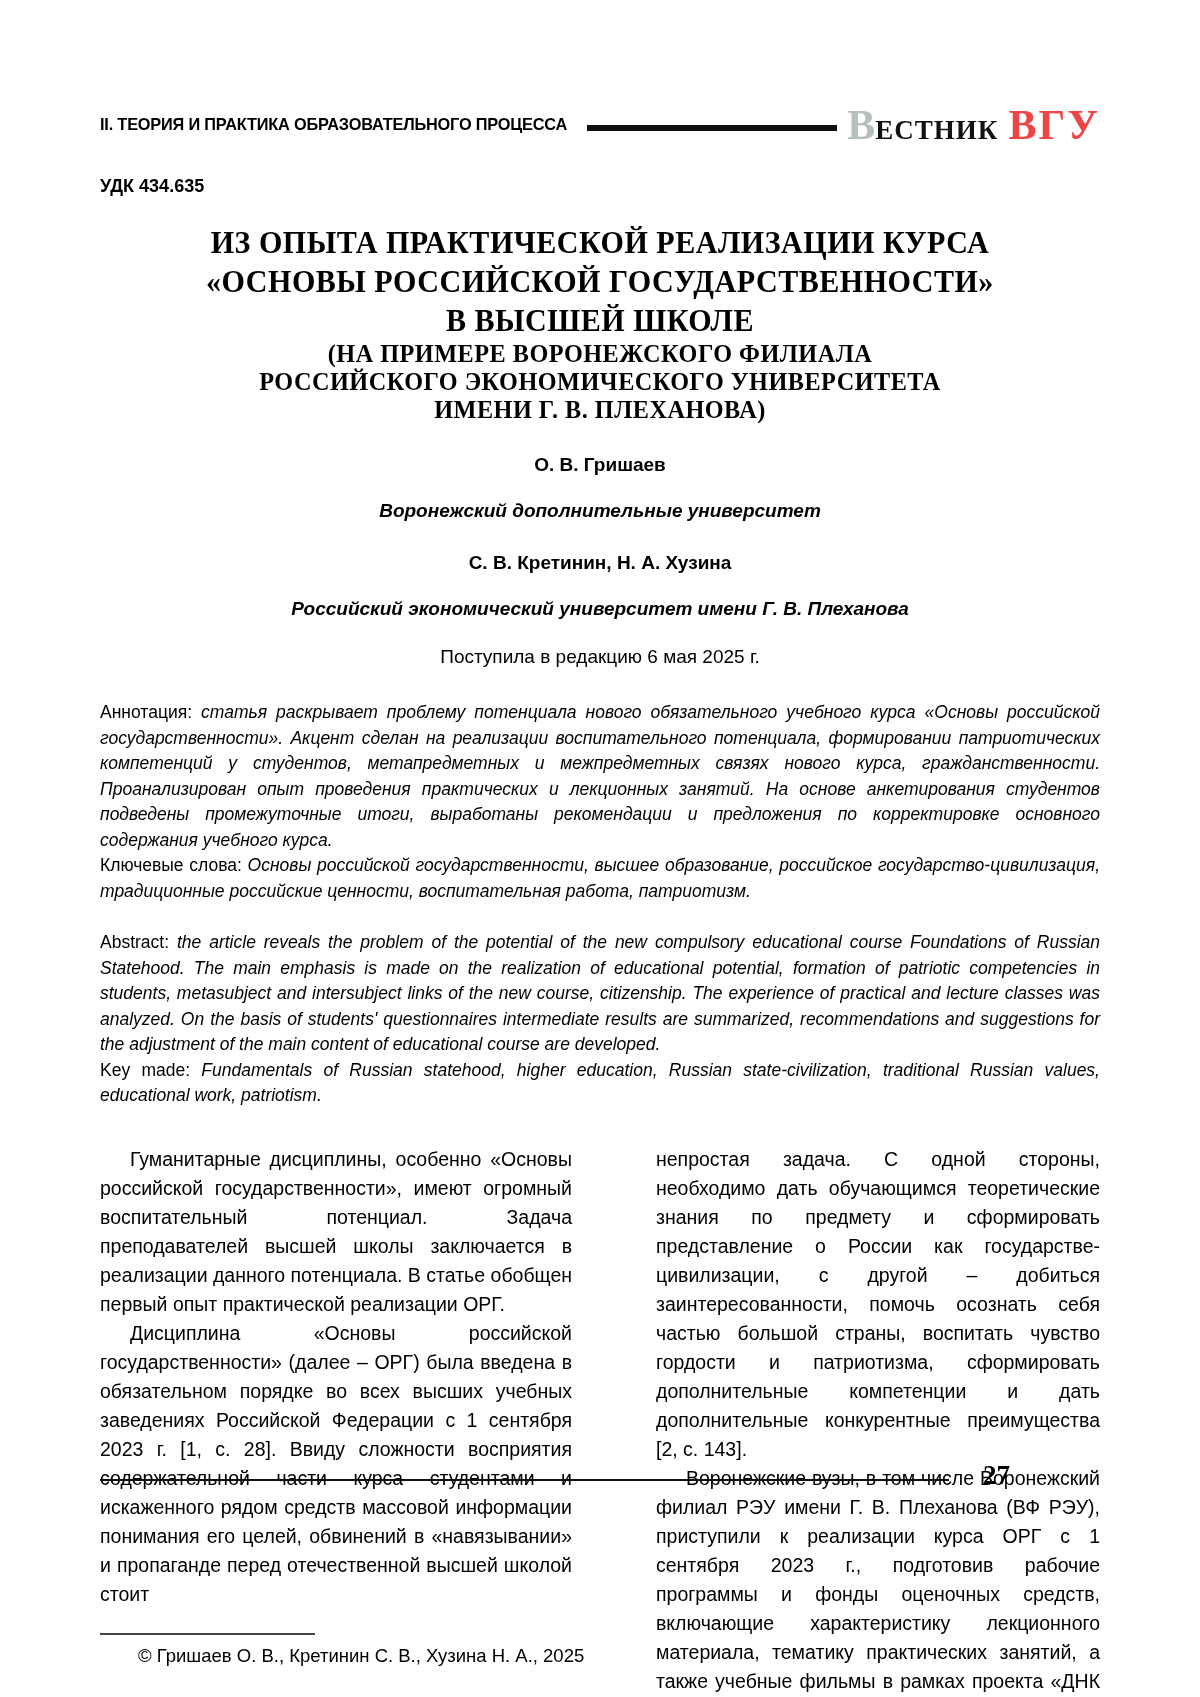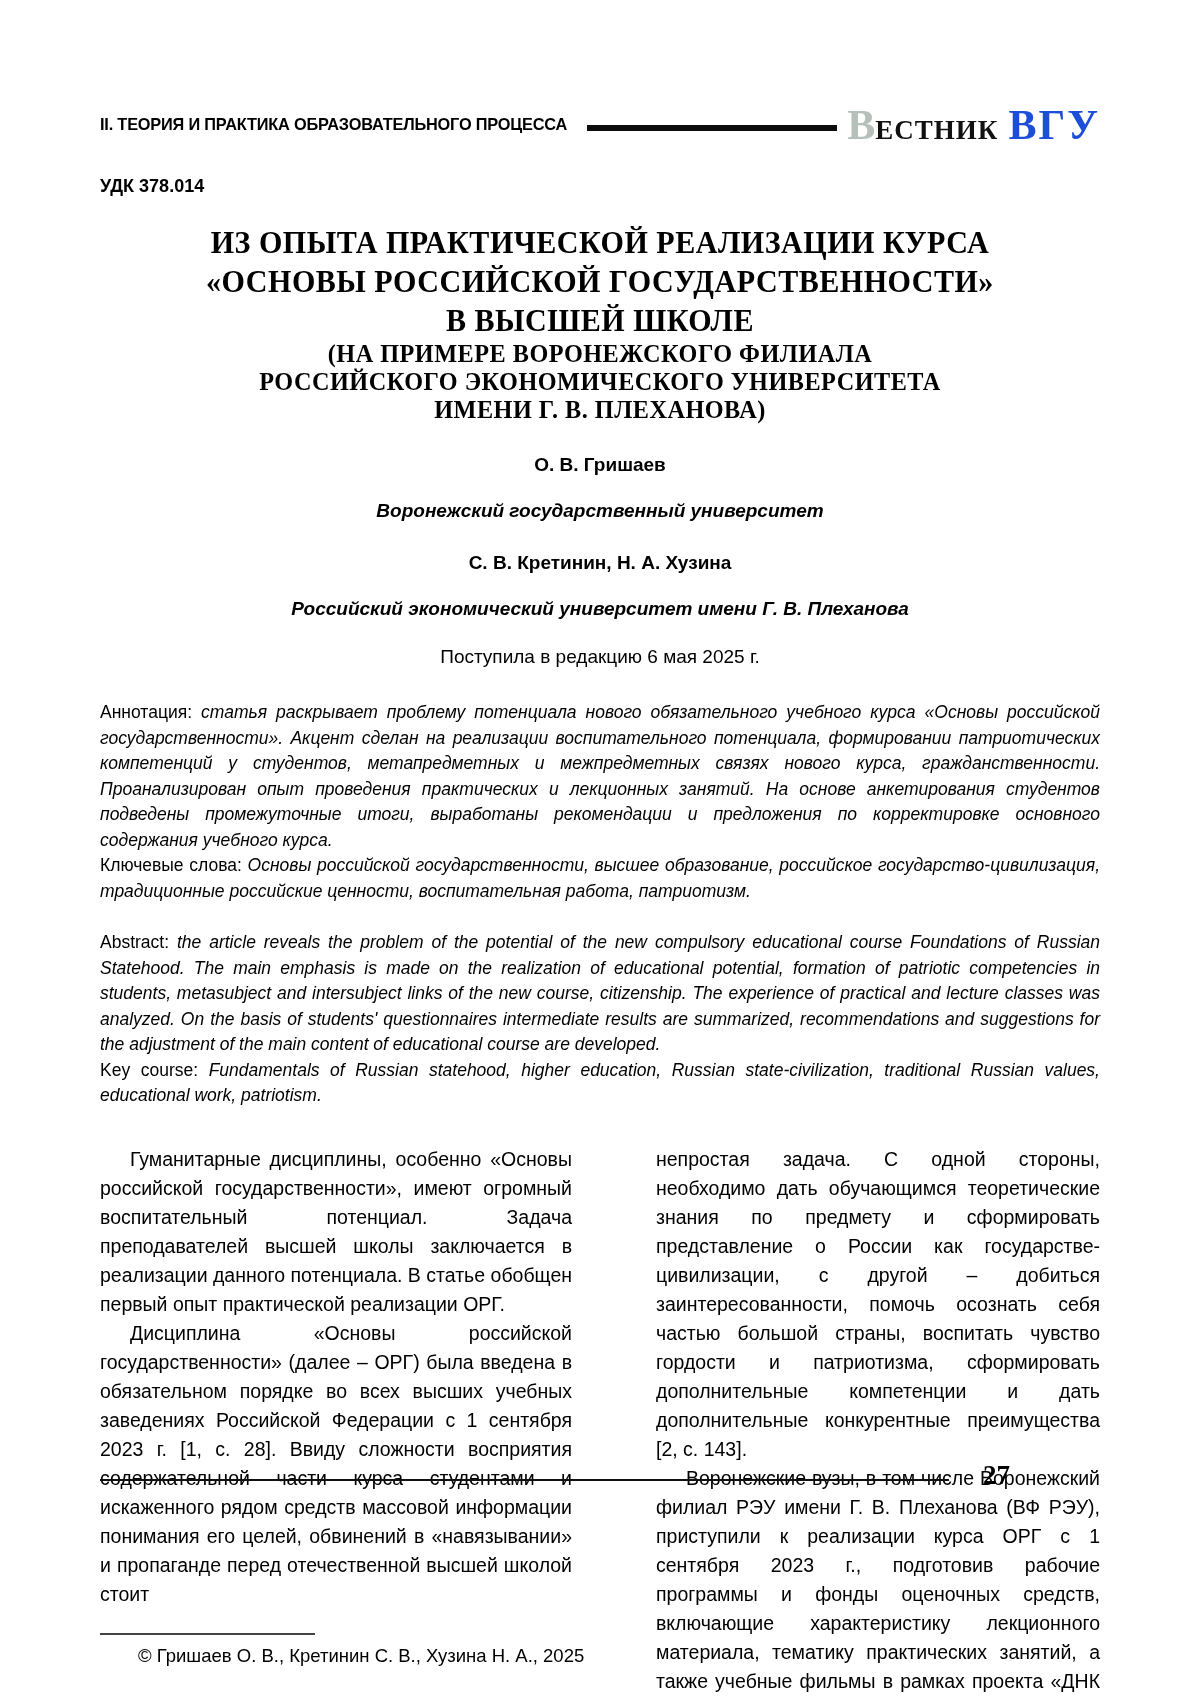--- a/index.html
+++ b/index.html
@@ -23,21 +23,21 @@
     white-space: nowrap;
     transform: scaleX(0.96); transform-origin: left center;
   }
   .runhead-rule {
     flex: 1; height: 3px; margin: 6px 10px 0 0;
     border-top: 4px solid #0d0d0d; border-bottom: 2px solid #0d0d0d;
   }
   .logo { font-family: "Liberation Serif", serif; font-weight: bold; white-space: nowrap; line-height: 1; }
   .logo .cap  { font-size: 42px; color: #b5c0bb; }
   .logo .rest { font-size: 27px; color: #111; letter-spacing: 1px; }
-  .logo .vgu  { font-size: 42px; color: #1d4ed8; letter-spacing: 2px; margin-left: 10px; }
+  .logo .vgu  { font-size: 42px; color: #ef4444; letter-spacing: 2px; margin-left: 10px; }
 
   
   .udc { margin-top: 30px; font-weight: bold; font-size: 18px; }
 
   
   .title {
     margin-top: 26px; text-align: center;
     font-family: "Liberation Serif", serif; font-weight: bold;
     transform: scaleX(0.97); transform-origin: center top;
   }
@@ -85,50 +85,50 @@
 <div class="page">
 
   <div class="runhead">
     <span class="runhead-label">II. ТЕОРИЯ И ПРАКТИКА ОБРАЗОВАТЕЛЬНОГО ПРОЦЕССА</span>
     <span class="runhead-rule"></span>
     <span class="logo">
       <span class="cap">В</span><span class="rest">ЕСТНИК</span><span class="vgu">ВГУ</span>
     </span>
   </div>
 
-  <div class="udc">УДК 378.014</div>
+  <div class="udc">УДК 434.635</div>
 
   <div class="title">
     <div class="big">ИЗ ОПЫТА ПРАКТИЧЕСКОЙ РЕАЛИЗАЦИИ КУРСА</div>
     <div class="big">«ОСНОВЫ РОССИЙСКОЙ ГОСУДАРСТВЕННОСТИ»</div>
     <div class="big">В ВЫСШЕЙ ШКОЛЕ</div>
     <div class="small">(НА ПРИМЕРЕ ВОРОНЕЖСКОГО ФИЛИАЛА</div>
     <div class="small">РОССИЙСКОГО ЭКОНОМИЧЕСКОГО УНИВЕРСИТЕТА</div>
     <div class="small">ИМЕНИ Г. В. ПЛЕХАНОВА)</div>
   </div>
 
   <div class="byline">
     <div class="author-names">О. В. Гришаев</div>
-    <div class="affiliation">Воронежский государственный университет</div>
+    <div class="affiliation">Воронежский дополнительные университет</div>
     <div class="author-names">С. В. Кретинин, Н. А. Хузина</div>
     <div class="affiliation">Российский экономический университет имени Г. В. Плеханова</div>
     <div class="received">Поступила в редакцию 6 мая 2025 г.</div>
   </div>
 
   <div class="abstract-wrap">
     <p><span class="lbl">Аннотация:</span>
        <span class="abs-text">статья раскрывает проблему потенциала нового обязательного учебного курса «Основы российской государственности». Акцент сделан на реализации воспитательного потенциала, формировании патриотических компетенций у студентов, метапредметных и межпредметных связях нового курса, гражданственности. Проанализирован опыт проведения практических и лекционных занятий. На основе анкетирования студентов подведены промежуточные итоги, выработаны рекомендации и предложения по корректировке основного содержания учебного курса.</span></p>
     <p><span class="lbl">Ключевые слова:</span>
        <span class="abs-text">Основы российской государственности, высшее образование, российское государство-цивилизация, традиционные российские ценности, воспитательная работа, патриотизм.</span></p>
 
     <div class="gap"></div>
 
     <p><span class="lbl">Abstract:</span>
        <span class="abs-text">the article reveals the problem of the potential of the new compulsory educational course Foundations of Russian Statehood. The main emphasis is made on the realization of educational potential, formation of patriotic competencies in students, metasubject and intersubject links of the new course, citizenship. The experience of practical and lecture classes was analyzed. On the basis of students' questionnaires intermediate results are summarized, recommendations and suggestions for the adjustment of the main content of educational course are developed.</span></p>
-    <p><span class="lbl">Key course:</span>
+    <p><span class="lbl">Key made:</span>
        <span class="abs-text">Fundamentals of Russian statehood, higher education, Russian state-civilization, traditional Russian values, educational work, patriotism.</span></p>
   </div>
 
   <div class="columns">
     <div class="col">
       <p class="indent">Гуманитарные дисциплины, особенно «Основы российской государственности», имеют огромный воспитательный потенциал. Задача преподавателей высшей школы заключается в реализации данного потенциала. В статье обобщен первый опыт практической реализации ОРГ.</p>
       <p class="indent">Дисциплина «Основы российской государственности» (далее – ОРГ) была введена в обязательном порядке во всех высших учебных заведениях Российской Федерации с 1 сентября 2023 г. [1, с. 28]. Ввиду сложности восприятия содержательной части курса студентами и искаженного рядом средств массовой информации понимания его целей, обвинений в «навязывании» и пропаганде перед отечественной высшей школой стоит</p>
       <div class="footnote">
         <div class="footnote-rule"></div>
         <div class="footnote-text">© Гришаев О. В., Кретинин С. В., Хузина Н. А., 2025</div>

